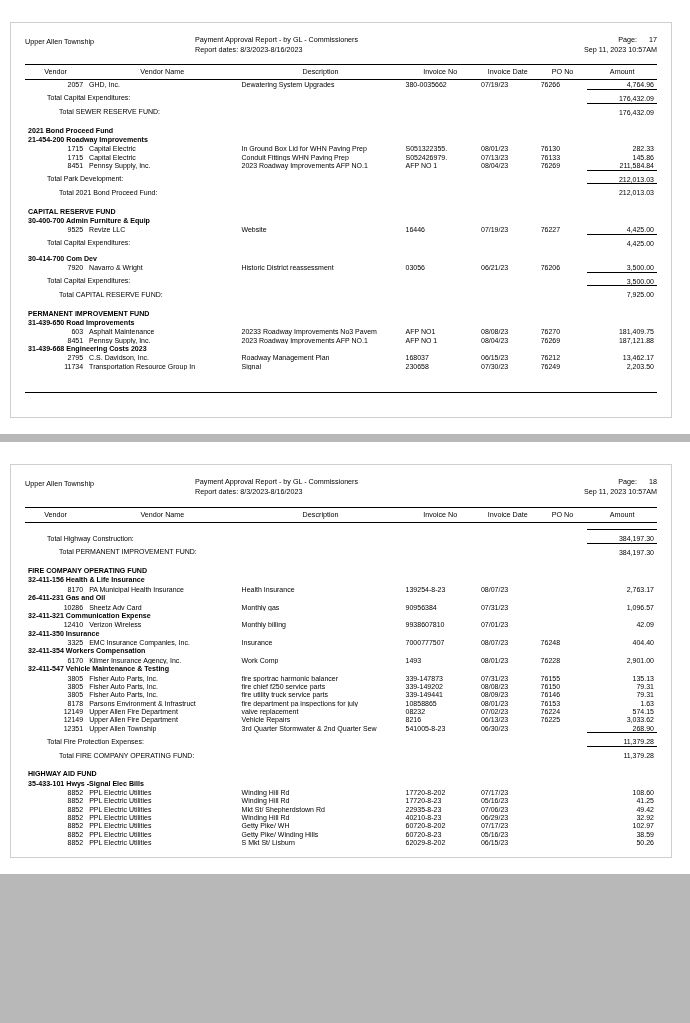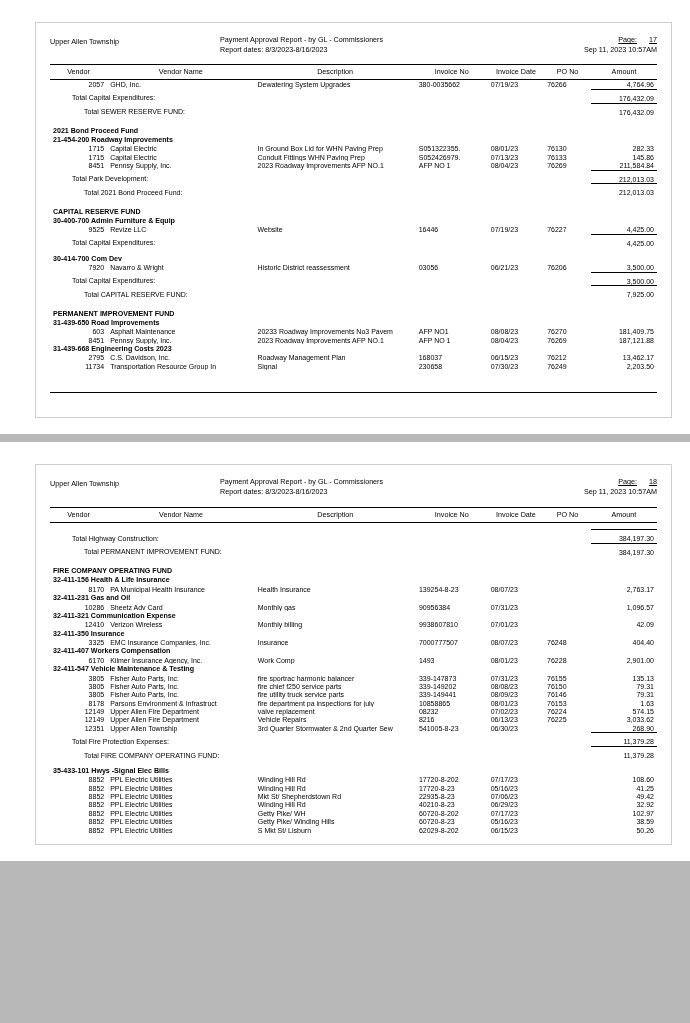--- a/index.html
+++ b/index.html
@@ -8,21 +8,21 @@
     background: #b8b8b8;
     font-family: "Liberation Sans", sans-serif;
   }
   body {
     width: 690px;
   }
   .page {
     background: #ffffff;
     width: 690px;
     box-sizing: border-box;
-    padding: 22px 18px 16px 35px;
+    padding: 22px 18px 16px 10px;
     margin-bottom: 8px;
     position: relative;
   }
   .page-inner {
     border: 1px solid #cfcfcf;
     box-sizing: border-box;
     padding: 12px 14px 10px 14px;
   }
   .hdr {
     display: flex;
@@ -42,21 +42,20 @@
   }
   .hdr-right {
     width: 150px;
     text-align: right;
     line-height: 1.35;
   }
   .hdr-right .pg {
     display: flex;
     justify-content: flex-end;
     gap: 12px;
-    text-decoration: underline;
   }
   table.rpt {
     width: 100%;
     border-collapse: collapse;
     font-size: 7px;
     margin-top: 10px;
   }
   table.rpt th {
     font-weight: normal;
     text-align: center;
@@ -356,21 +355,21 @@
             <tr>
               <td class="c-vendor">8170</td>
               <td class="c-name">PA Municipal Health Insurance</td>
               <td class="c-desc">Health Insurance</td>
               <td class="c-inv">139254-8-23</td>
               <td class="c-invdate">08/07/23</td>
               <td class="c-po"></td>
               <td class="c-amt">2,763.17</td>
             </tr>
             <tr class="subgroup">
-              <td colspan="7">32-411-231  Gas and Oil</td>
+              <td colspan="7">26-411-231  Gas and Oil</td>
             </tr>
             <tr>
               <td class="c-vendor">10286</td>
               <td class="c-name">Sheetz Adv Card</td>
               <td class="c-desc">Monthly gas</td>
               <td class="c-inv">90956384</td>
               <td class="c-invdate">07/31/23</td>
               <td class="c-po"></td>
               <td class="c-amt">1,096.57</td>
             </tr>
@@ -392,21 +391,21 @@
             <tr>
               <td class="c-vendor">3325</td>
               <td class="c-name">EMC Insurance Companies, Inc.</td>
               <td class="c-desc">Insurance</td>
               <td class="c-inv">7000777507</td>
               <td class="c-invdate">08/07/23</td>
               <td class="c-po">76248</td>
               <td class="c-amt">404.40</td>
             </tr>
             <tr class="subgroup">
-              <td colspan="7">32-411-407  Workers Compensation</td>
+              <td colspan="7">32-411-354  Workers Compensation</td>
             </tr>
             <tr>
               <td class="c-vendor">6170</td>
               <td class="c-name">Kilmer Insurance Agency, Inc.</td>
               <td class="c-desc">Work Comp</td>
               <td class="c-inv">1493</td>
               <td class="c-invdate">08/01/23</td>
               <td class="c-po">76228</td>
               <td class="c-amt">2,901.00</td>
             </tr>
@@ -480,20 +479,23 @@
               <td class="lbl" colspan="6">Total Fire Protection Expenses:</td>
               <td class="c-amt amt-ul">11,379.28</td>
             </tr>
             <tr class="total total2">
               <td class="lbl" colspan="6">Total FIRE COMPANY OPERATING FUND:</td>
               <td class="c-amt amt-ul">11,379.28</td>
             </tr>
             <tr class="spacer-row">
               <td colspan="7"></td>
             </tr>
+            <tr class="group">
+              <td colspan="7">HIGHWAY AID FUND</td>
+            </tr>
             <tr class="subgroup">
               <td colspan="7">35-433-101  Hwys -Signal  Elec Bills</td>
             </tr>
             <tr>
               <td class="c-vendor">8852</td>
               <td class="c-name">PPL Electric Utilities</td>
               <td class="c-desc">Winding Hill Rd</td>
               <td class="c-inv">17720-8-202</td>
               <td class="c-invdate">07/17/23</td>
               <td class="c-po"></td>

